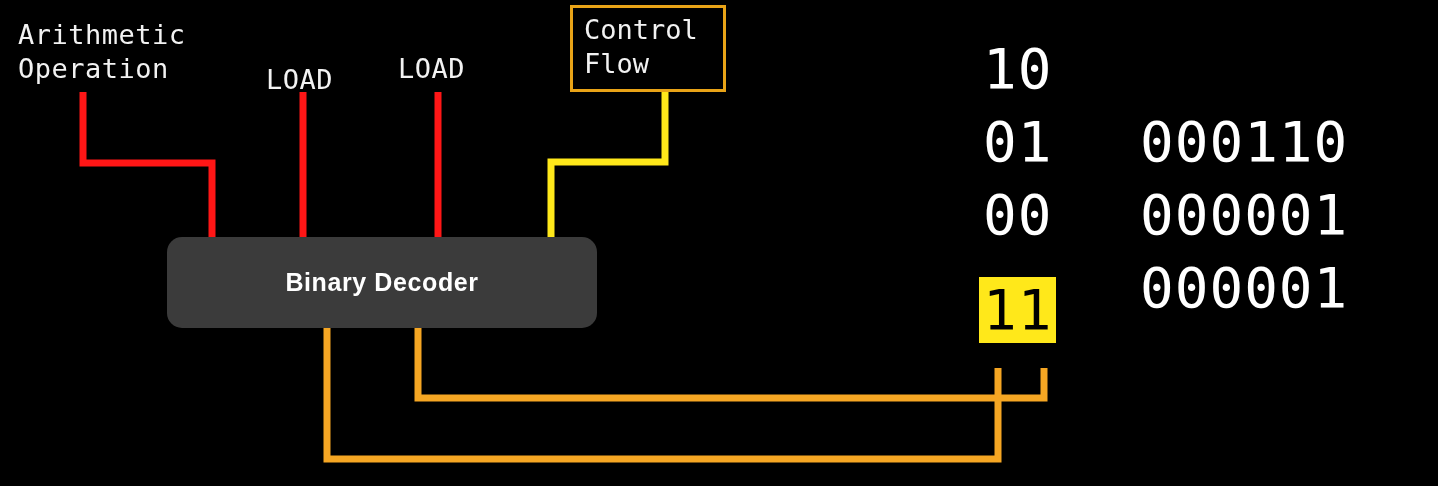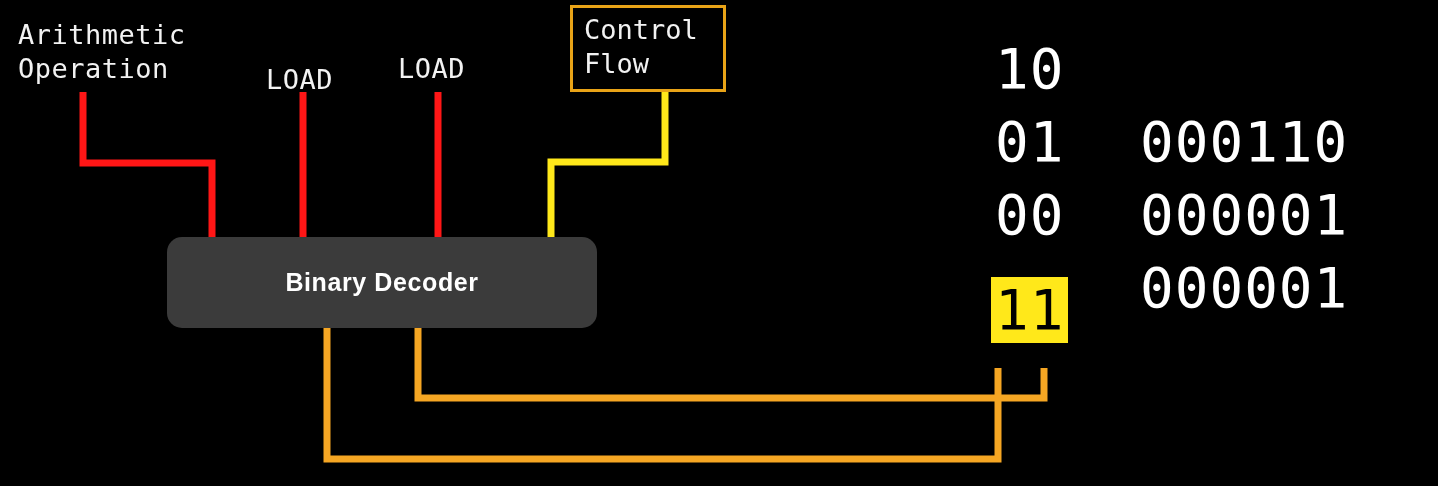--- a/index.html
+++ b/index.html
@@ -99,21 +99,21 @@
     height: 350px;
   }
   .bin-row {
     position: absolute;
     left: 0;
     height: 73px;
     width: 440px;
   }
   .bin-row .addr {
     position: absolute;
-    left: 16px;
+    left: 4px;
     top: 0;
     color: #ffffff;
     font-family: "DejaVu Sans Mono", monospace;
     font-size: 56px;
     line-height: 66px;
     letter-spacing: 1px;
     white-space: pre;
     padding: 0 4px;
   }
   .bin-row .bits {

